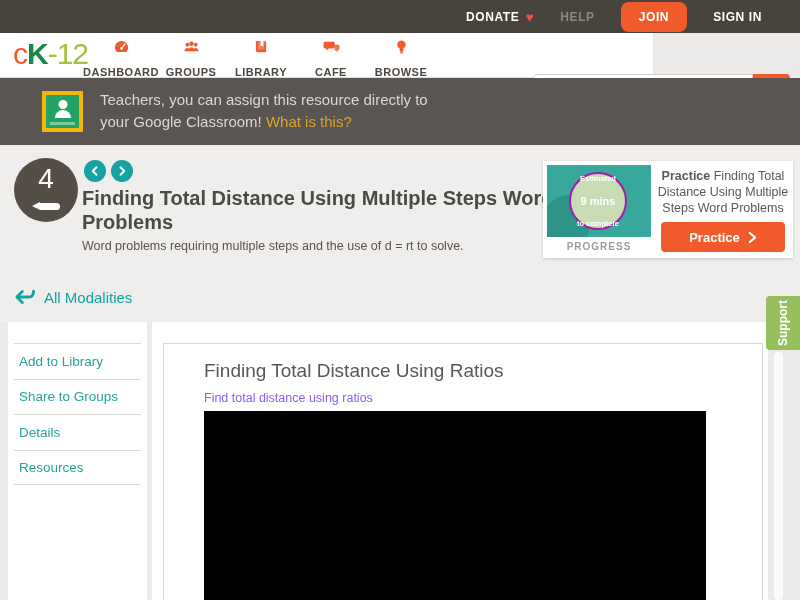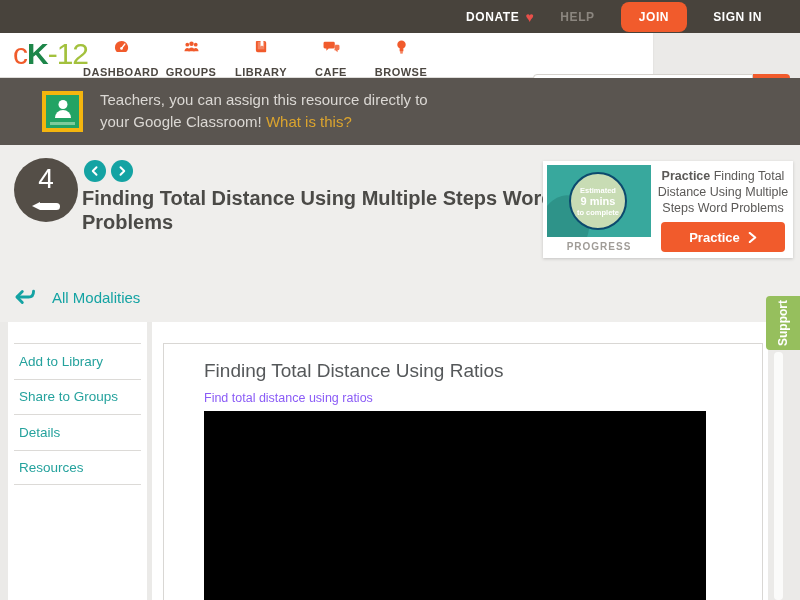--- a/index.html
+++ b/index.html
@@ -66,33 +66,33 @@
             color:#4b4a47; line-height:24px; }
   .hero-sub { position:absolute; left:82px; top:94px; font-size:12.5px; color:#57534e; }
   
   .pcard { position:absolute; left:543px; top:16px; width:250px; height:97px; background:#fff;
             box-shadow:0 1px 3px rgba(0,0,0,.18); }
   .pcard-img { position:absolute; left:4px; top:4px; width:104px; height:72px; background:#38a89d;
             overflow:hidden; }
   .pcard-head { position:absolute; left:-8px; bottom:-22px; width:50px; height:64px; background:#2e9389;
             border-radius:50%; transform:rotate(14deg); }
   .est-circle { position:absolute; left:22px; top:7px; width:58px; height:58px; border-radius:50%;
-            background:#c8dcb4; border:2px solid #0c4a6e; display:flex; flex-direction:column;
-            align-items:center; justify-content:center; color:#fff; text-align:center; }
+            background:#c8dcb4; border:2px solid #a21caf; display:flex; flex-direction:column;
+            align-items:center; justify-content:space-between; color:#fff; text-align:center; }
   .est-circle .est-s { font-size:7.5px; font-weight:bold; line-height:9px; }
   .est-circle .est-b { font-size:11px; font-weight:bold; line-height:13px; }
   .progress-label { position:absolute; left:4px; top:80px; width:104px; text-align:center;
             font-size:10px; font-weight:bold; color:#a09c97; letter-spacing:1px; }
   .pcard-text { position:absolute; left:114px; top:7px; width:132px; text-align:center;
             font-size:12.5px; color:#5b5957; line-height:16px; }
   .practice-btn { position:absolute; left:118px; top:61px; width:124px; height:30px; background:#f15b2c;
             border:none; border-radius:4px; color:#fff; font-weight:bold; font-size:13px;
             font-family:inherit; cursor:pointer; display:flex; align-items:center; justify-content:center; gap:8px; }
   
-  .modalities { position:absolute; left:14px; top:288px; display:flex; align-items:center; gap:16px;
+  .modalities { position:absolute; left:14px; top:288px; display:flex; align-items:center; gap:8px;
             color:#14a3a3; font-size:15px; cursor:pointer; }
   
   .sidebar { position:absolute; left:8px; top:322px; width:139px; height:278px; background:#fff; }
   .sidebar ul { list-style:none; margin:21px 6px 0 6px; }
   .sidebar li { border-top:1px solid #dcdad7; height:35.5px; display:flex; align-items:center;
             padding-left:5px; font-size:13.5px; color:#25a29d; cursor:pointer; }
   .sidebar li:last-child { border-bottom:1px solid #dcdad7; }
   .main-panel { position:absolute; left:152px; top:322px; width:616px; height:278px; background:#fff; }
   .inner-box { position:absolute; left:11px; top:21px; width:600px; height:320px;
             border:1px solid #d9d7d4; background:#fff; padding:16px 40px 0 40px; }
@@ -210,20 +210,21 @@
     <svg width="12" height="12" viewBox="0 0 16 16">
       <path d="M10 3 L5 8 L10 13" fill="none" stroke="#fff" stroke-width="2.6" stroke-linecap="round" stroke-linejoin="round"></path>
     </svg>
   </div>
   <div class="circ-arrow arrow-next">
     <svg width="12" height="12" viewBox="0 0 16 16">
       <path d="M6 3 L11 8 L6 13" fill="none" stroke="#fff" stroke-width="2.6" stroke-linecap="round" stroke-linejoin="round"></path>
     </svg>
   </div>
   <h1 class="hero-title">Finding Total Distance Using Multiple Steps Word Problems</h1>
+  <div class="hero-sub">Word problems requiring multiple steps and the use of d = rt to solve.</div>
 
   <div class="pcard">
     <div class="pcard-img">
       <div class="pcard-head"></div>
       <div class="est-circle">
         <span class="est-s">Estimated</span>
         <span class="est-b">9 mins</span>
         <span class="est-s">to complete</span>
       </div>
     </div>

